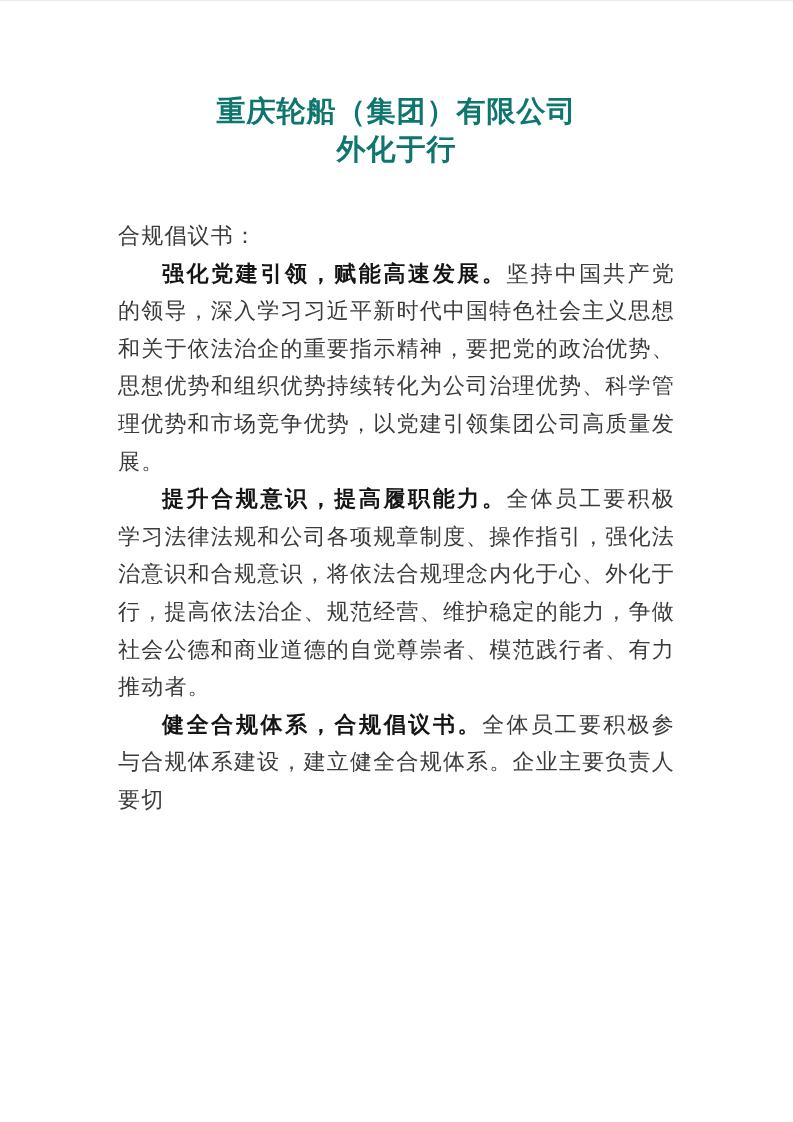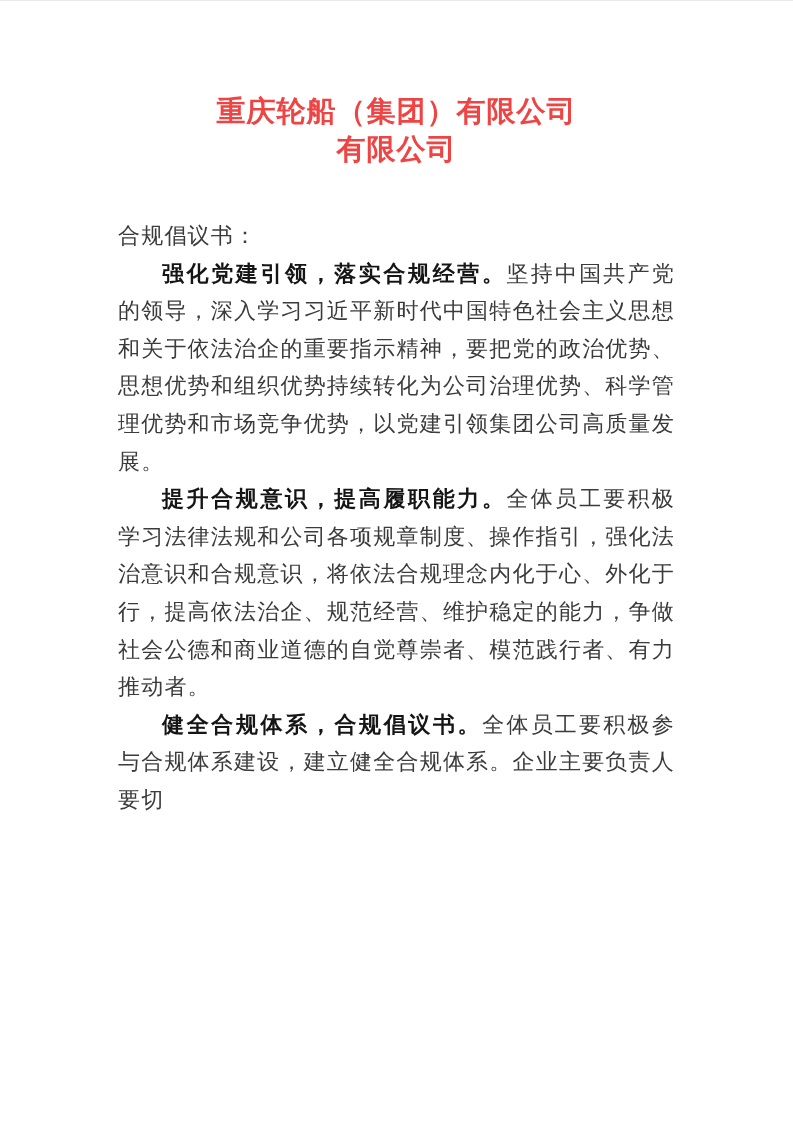--- a/index.html
+++ b/index.html
@@ -13,21 +13,21 @@
   .page {
     width: 793px;
     height: 1122px;
     background: #ffffff;
     border-top: 1px solid #e9e9e9;
     position: relative;
   }
   .doc-title {
     padding-top: 91px;
     text-align: center;
-    color: #ef4444;
+    color: #0f766e;
     font-weight: bold;
     font-size: 29px;
     line-height: 38px;
     letter-spacing: 1px;
   }
   .doc-title .title-line {
     display: block;
   }
   .doc-body {
     margin-top: 49px;
@@ -51,28 +51,28 @@
     letter-spacing: 1.6px;
   }
 </style>
 </head>
 <body>
 
 <div class="page">
 
   <h1 class="doc-title">
     <span class="title-line">重庆轮船（集团）有限公司</span>
-    <span class="title-line">有限公司</span>
+    <span class="title-line">外化于行</span>
   </h1>
 
   <div class="doc-body">
 
     <p class="salutation">合规倡议书：</p>
 
 
-    <p class="para"><span class="lead">强化党建引领，落实合规经营。</span><span>坚持中国共产党的领导，深入学习习近平新时代中国特色社会主义思想和关于依法治企的重要指示精神，要把党的政治优势、思想优势和组织优势持续转化为公司治理优势、科学管理优势和市场竞争优势，以党建引领集团公司高质量发展。</span></p>
+    <p class="para"><span class="lead">强化党建引领，赋能高速发展。</span><span>坚持中国共产党的领导，深入学习习近平新时代中国特色社会主义思想和关于依法治企的重要指示精神，要把党的政治优势、思想优势和组织优势持续转化为公司治理优势、科学管理优势和市场竞争优势，以党建引领集团公司高质量发展。</span></p>
 
     <p class="para"><span class="lead">提升合规意识，提高履职能力。</span><span>全体员工要积极学习法律法规和公司各项规章制度、操作指引，强化法治意识和合规意识，将依法合规理念内化于心、外化于行，提高依法治企、规范经营、维护稳定的能力，争做社会公德和商业道德的自觉尊崇者、模范践行者、有力推动者。</span></p>
 
     <p class="para"><span class="lead">健全合规体系，合规倡议书。</span><span>全体员工要积极参与合规体系建设，建立健全合规体系。企业主要负责人要切</span></p>
 
   </div>
 </div>
 
 </body></html>

